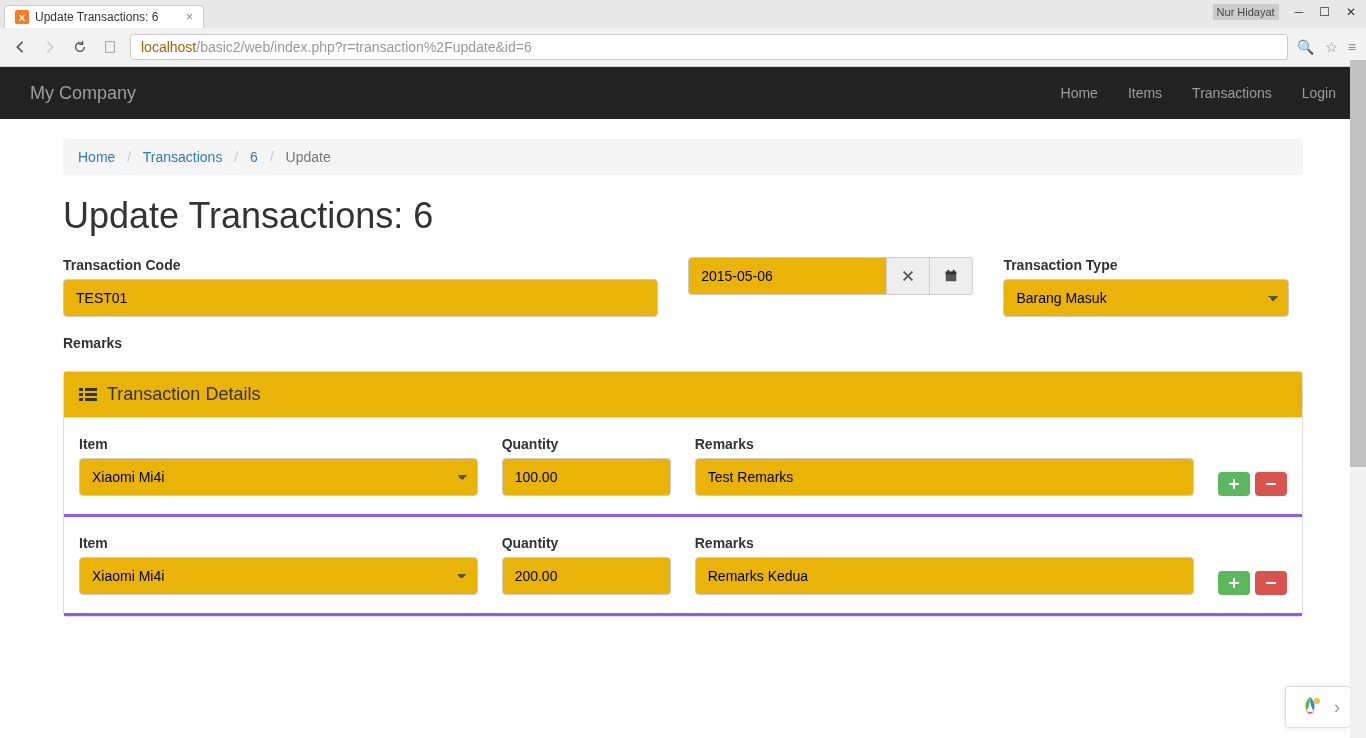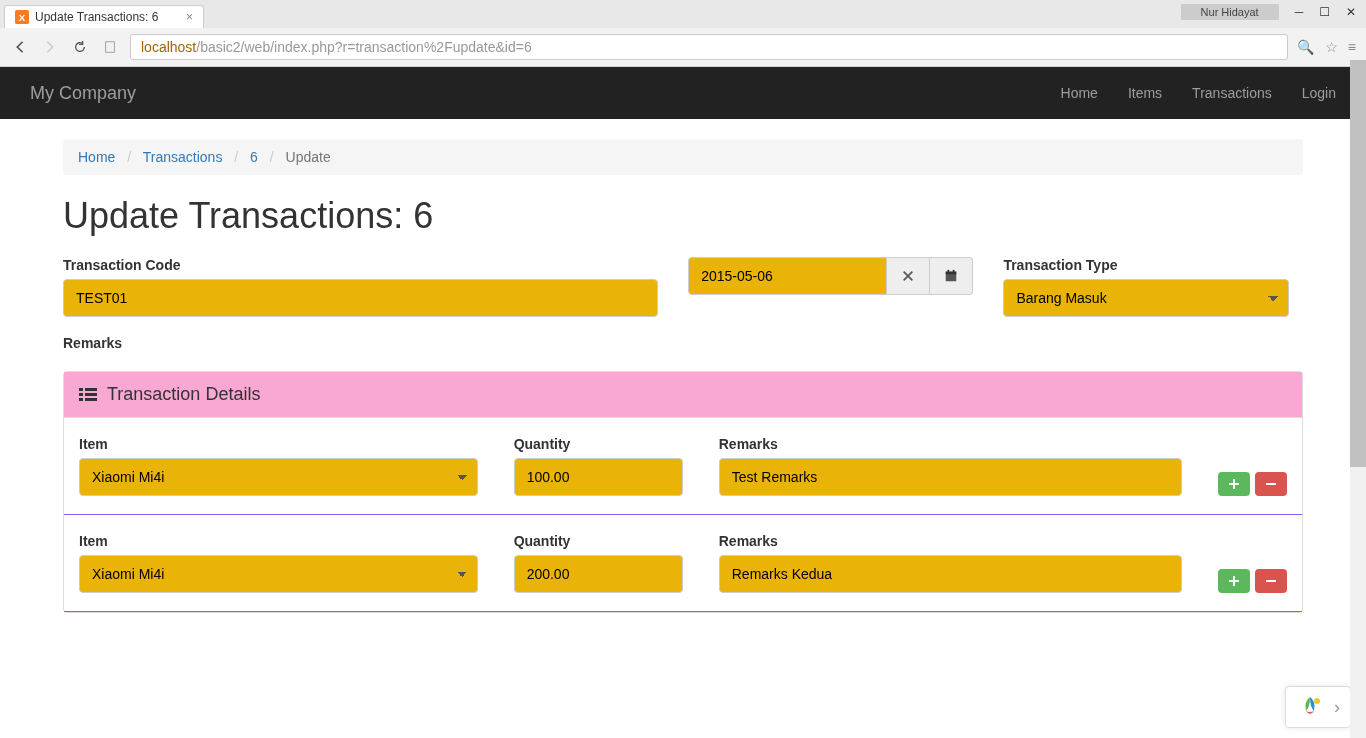--- a/index.html
+++ b/index.html
@@ -6,21 +6,21 @@
     body { font-family: "Helvetica Neue", Helvetica, Arial, sans-serif; font-size: 14px; color: #333; background: #fff; }
     
     
     .browser-chrome { background: #f2f2f2; border-bottom: 1px solid #d0d0d0; }
     .tab-bar { display: flex; height: 28px; align-items: flex-end; background: #e8e8e8; }
     .tab { background: #fff; border: 1px solid #ccc; border-bottom: none; border-top-left-radius: 3px; border-top-right-radius: 3px; padding: 4px 10px; display: flex; align-items: center; gap: 6px; font-size: 12px; margin-left: 4px; width: 200px; }
     .tab-favicon { width: 14px; height: 14px; display: flex; align-items: center; justify-content: center; }
     .tab-close { margin-left: auto; color: #888; cursor: pointer; }
     .window-controls { position: absolute; top: 4px; right: 10px; display: flex; gap: 16px; align-items: center; font-size: 12px; }
     .window-controls span { cursor: pointer; }
-    .user-badge { background: #ccc; padding: 2px 20px; font-size: 11px; color: #444; }
+    .user-badge { background: #ccc; padding: 2px 4px; font-size: 11px; color: #444; }
     .nav-bar { display: flex; align-items: center; padding: 6px 10px; gap: 10px; }
     .nav-btn { width: 20px; height: 20px; display: flex; align-items: center; justify-content: center; color: #666; cursor: pointer; }
     .nav-btn.disabled { color: #ccc; }
     .url-bar { flex: 1; border: 1px solid #ccc; border-radius: 3px; padding: 4px 10px; background: #fff; font-size: 14px; color: #555; }
     .url-bar .host { color: #a16207; }
     .url-bar .path { color: #999; }
     .nav-right { display: flex; gap: 10px; color: #888; }
     
     
     .navbar { background: #222; color: #9d9d9d; padding: 16px 30px; height: 52px; display: flex; align-items: center; }
@@ -50,22 +50,22 @@
     .input-group .form-control { border-top-right-radius: 0; border-bottom-right-radius: 0; }
     .input-group-addon { border: 1px solid #ccc; border-left: none; background: #eee; padding: 8px 14px; display: flex; align-items: center; justify-content: center; cursor: pointer; }
     .input-group-addon:last-child { border-top-right-radius: 4px; border-bottom-right-radius: 4px; }
     
     .col-code { flex: 0 0 48%; }
     .col-date { flex: 0 0 23%; }
     .col-type { flex: 0 0 23%; }
     
     
     .panel { border: 1px solid #ddd; border-radius: 4px; margin-top: 20px; }
-    .panel-heading { background: #f9a8d4; border-bottom: 1px solid #ddd; padding: 12px 15px; font-size: 18px; display: flex; align-items: center; gap: 10px; }
-    .panel-body-row { padding: 18px 15px; display: flex; gap: 36px; align-items: flex-end; border-bottom: 1px solid #8b5cf6; }
+    .panel-heading { background: #eab308; border-bottom: 1px solid #ddd; padding: 12px 15px; font-size: 18px; display: flex; align-items: center; gap: 10px; }
+    .panel-body-row { padding: 18px 15px; display: flex; gap: 24px; align-items: flex-end; border-bottom: 3px solid #8b5cf6; }
     .detail-item { flex: 0 0 33%; }
     .detail-qty { flex: 0 0 14%; }
     .detail-remarks { flex: 1; }
     .detail-actions { display: flex; gap: 5px; }
     .btn { padding: 6px 10px; border-radius: 4px; border: none; cursor: pointer; color: #fff; font-size: 14px; display: inline-flex; align-items: center; justify-content: center; }
     .btn-success { background: #5cb85c; }
     .btn-danger { background: #d9534f; }
     
     
     .yii-toolbar { position: fixed; bottom: 10px; right: 15px; background: #fff; border: 1px solid #ddd; border-radius: 4px; padding: 6px 10px; display: flex; align-items: center; gap: 10px; box-shadow: 0 0 6px rgba(0,0,0,0.1); }

